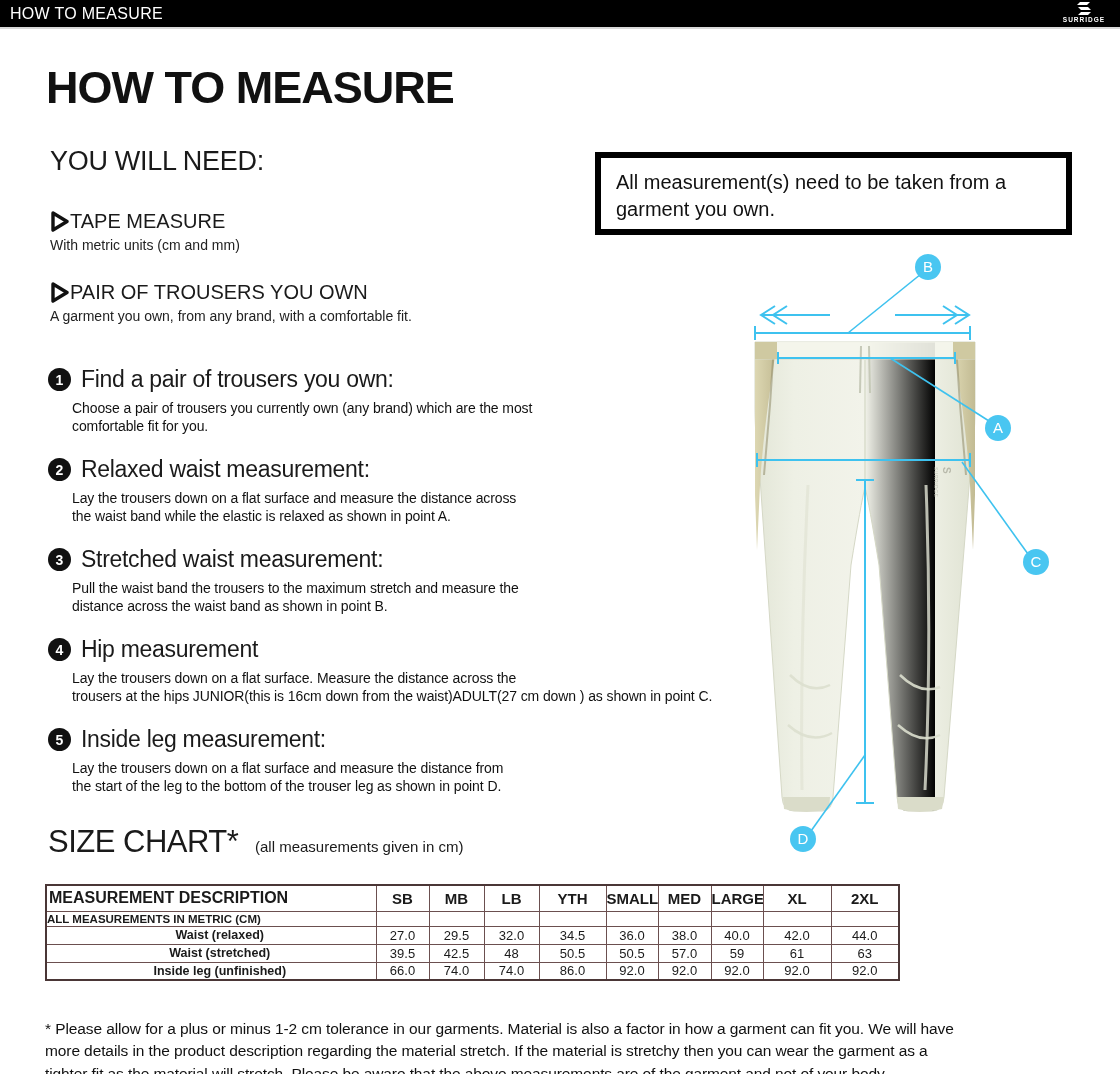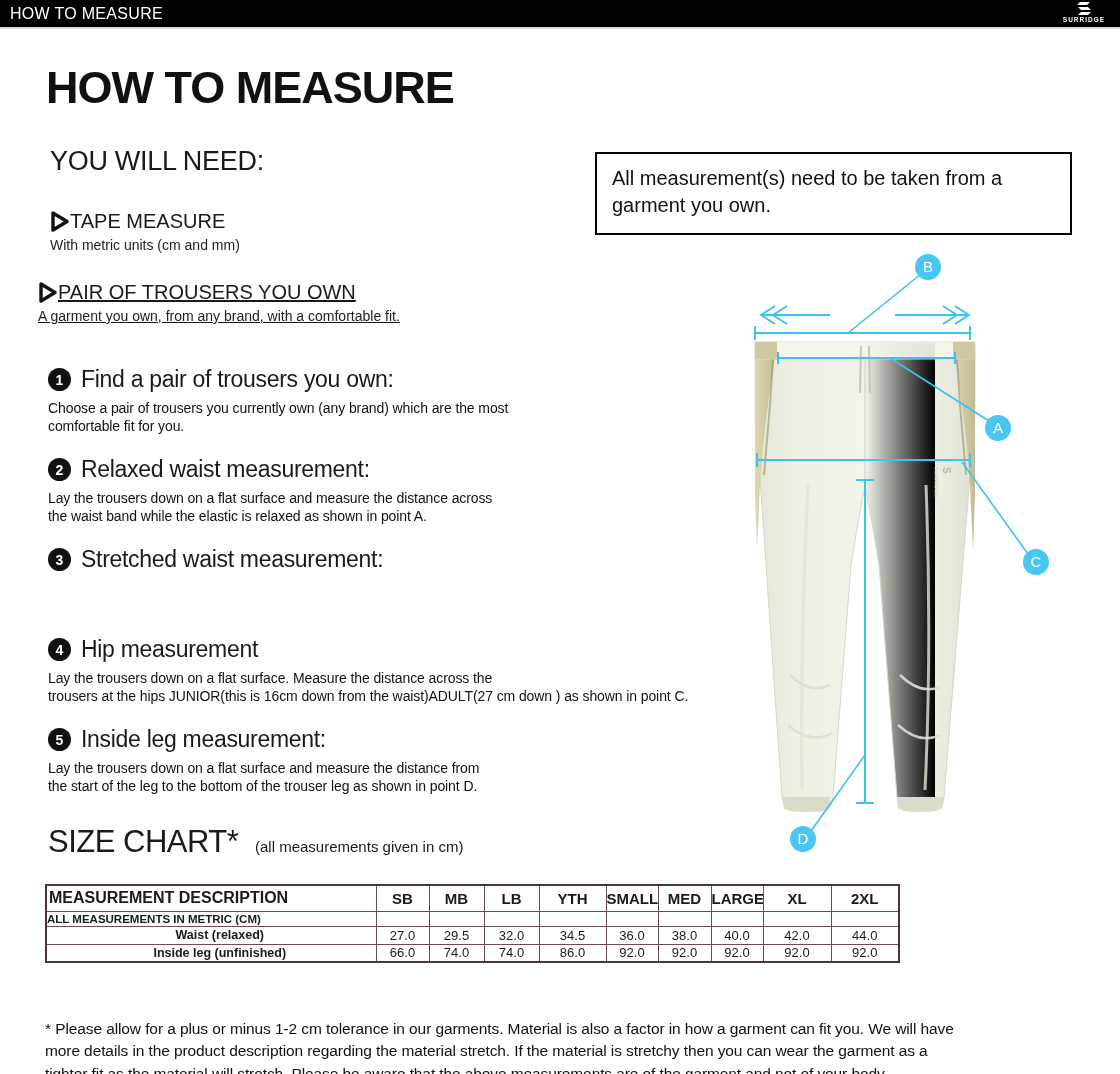--- a/index.html
+++ b/index.html
@@ -25,34 +25,34 @@
   .page-title { left:46px; top:62px; font-size:45px; font-weight:600; letter-spacing:-1px; color:#111; }
 
   
   .ywn-heading { left:50px; top:146px; font-size:27px; font-weight:500; letter-spacing:-.3px; }
   .need-item-title { display:flex; align-items:center; gap:0; font-size:20px; font-weight:500; }
   .need-sub { font-size:14px; color:#222; }
 
   
   .callout {
     left:595px; top:152px; width:477px; height:83px;
-    border:2px solid #000000; padding:11px 15px;
+    border:6px solid #000000; padding:11px 15px;
     font-size:20px; line-height:1.35; color:#111;
   }
 
   
   .step { left:48px; width:700px; }
   .step-head { display:flex; align-items:center; gap:10px; }
   .step-num {
     width:23px; height:23px; border-radius:50%; background:#111; color:#fff;
     font-size:14px; font-weight:700; display:flex; align-items:center; justify-content:center;
     flex:0 0 23px;
   }
   .step-title { font-size:23px; font-weight:500; letter-spacing:-.3px; }
-  .step-body { margin-top:7px; font-size:14px; line-height:1.28; white-space:pre-line; color:#111; letter-spacing:-.1px; }
+  .step-body { margin-top:7px; font-size:14px; line-height:1.28; white-space:pre-line; color:#111; letter-spacing:-.1px;margin-left:24px; }
 
   
   .sc-heading { left:48px; top:824px; font-size:31px; font-weight:500; letter-spacing:-.5px; }
   .sc-note { left:255px; top:838px; font-size:15px; }
 
   table.size-chart {
     position:absolute; left:45px; top:884px; width:853px;
     border-collapse:collapse; table-layout:fixed;
     border:2px solid #4a3636;
   }
@@ -97,21 +97,21 @@
 <div class="abs" style="left:50px; top:210px;">
   <div class="need-item-title">
     <svg width="20" height="21" viewBox="0 0 20 21">
       <polygon points="3,2 17,10.5 3,19" fill="#fff" stroke="#111" stroke-width="3.4" stroke-linejoin="round"></polygon>
     </svg>
     <span>TAPE MEASURE</span>
   </div>
   <div class="need-sub" style="margin-top:4px;">With metric units (cm and mm)</div>
 </div>
 
-<div class="abs" style="left:38px; top:281px;text-decoration:underline;">
+<div class="abs" style="left:50px; top:281px;">
   <div class="need-item-title">
     <svg width="20" height="21" viewBox="0 0 20 21">
       <polygon points="3,2 17,10.5 3,19" fill="#fff" stroke="#111" stroke-width="3.4" stroke-linejoin="round"></polygon>
     </svg>
     <span>PAIR OF TROUSERS YOU OWN</span>
   </div>
   <div class="need-sub" style="margin-top:4px;">A garment you own, from any brand, with a comfortable fit.</div>
 </div>
 
 <div class="abs callout">
@@ -134,20 +134,22 @@
   </div>
   <div class="step-body">Lay the trousers down on a flat surface and measure the distance across
 the waist band while the elastic is relaxed as shown in point A.</div>
 </div>
 
 <div class="abs step" style="top:546px;">
   <div class="step-head">
     <span class="step-num">3</span>
     <span class="step-title">Stretched waist measurement:</span>
   </div>
+  <div class="step-body">Pull the waist band the trousers to the maximum stretch and measure the
+distance across the waist band as shown in point B.</div>
 </div>
 
 <div class="abs step" style="top:636px;">
   <div class="step-head">
     <span class="step-num">4</span>
     <span class="step-title">Hip measurement</span>
   </div>
   <div class="step-body">Lay the trousers down on a flat surface. Measure the distance across the
 trousers at the hips JUNIOR(this is 16cm down from the waist)ADULT(27 cm down ) as shown in point C.</div>
 </div>
@@ -298,20 +300,32 @@
         <td>29.5</td>
         <td>32.0</td>
         <td>34.5</td>
         <td>36.0</td>
         <td>38.0</td>
         <td>40.0</td>
         <td>42.0</td>
         <td>44.0</td>
       </tr>
       <tr class="data">
+        <td>Waist (stretched)</td>
+        <td>39.5</td>
+        <td>42.5</td>
+        <td>48</td>
+        <td>50.5</td>
+        <td>50.5</td>
+        <td>57.0</td>
+        <td>59</td>
+        <td>61</td>
+        <td>63</td>
+      </tr>
+      <tr class="data">
         <td>Inside leg (unfinished)</td>
         <td>66.0</td>
         <td>74.0</td>
         <td>74.0</td>
         <td>86.0</td>
         <td>92.0</td>
         <td>92.0</td>
         <td>92.0</td>
         <td>92.0</td>
         <td>92.0</td>

